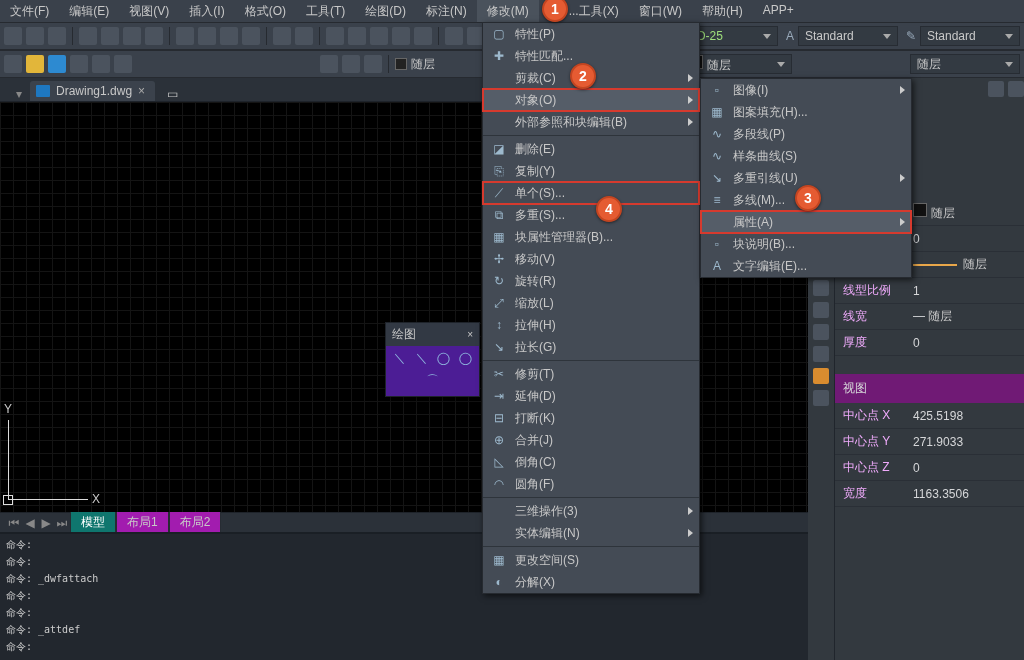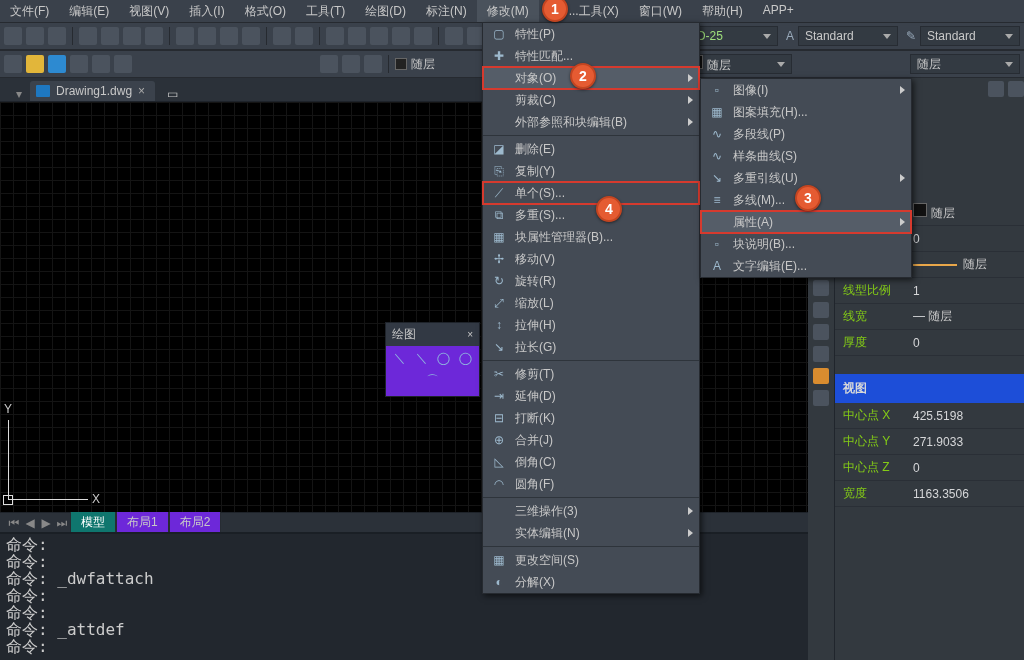--- a/index.html
+++ b/index.html
@@ -22,34 +22,34 @@
   .canvas{flex:1;background:#000;position:relative}
   .grid{position:absolute;inset:0;background-image:repeating-linear-gradient(to right,#141414 0 1px,transparent 1px 13px),repeating-linear-gradient(to bottom,#141414 0 1px,transparent 1px 13px)}
   .ucs{position:absolute;left:8px;bottom:12px;color:#ddd;font-size:11px}
   .ucs .yaxis{position:absolute;left:0;bottom:0;width:1px;height:80px;background:#ddd}
   .ucs .xaxis{position:absolute;left:0;bottom:0;width:80px;height:1px;background:#ddd}
   .ucs .ylab{position:absolute;left:-4px;bottom:84px}
   .ucs .xlab{position:absolute;left:84px;bottom:-6px}
   .ucs .box{position:absolute;left:-5px;bottom:-5px;width:10px;height:10px;border:1px solid #ddd}
   .layout-tabs{height:20px;display:flex;align-items:center;padding-left:6px;gap:0;background:#2b3139;border-top:1px solid #1e232a}
   .layout-tabs .navbtn{width:16px;text-align:center;color:#888}
-  .layout-tabs .ltab{padding:2px 10px;background:#6d28d9;border:1px solid #272c33}
+  .layout-tabs .ltab{padding:2px 10px;background:#a21caf;border:1px solid #272c33}
   .layout-tabs .ltab.active{background:#0f766e;color:#fff}
   .cmdwin{height:128px;background:#22272e;border-top:2px solid #1a1f25;padding:2px 6px;overflow:hidden}
-  .cmdwin .line{font-family:Consolas,monospace;font-size:16px;line-height:17px;color:#ccc;white-space:pre}
+  .cmdwin .line{font-family:Consolas,monospace;font-size:10px;line-height:17px;color:#ccc;white-space:pre}
   .rpanel{width:26px;background:#33393f;display:flex;flex-direction:column;align-items:center;padding-top:4px;gap:6px}
   .rpanel .ricon{width:16px;height:16px;background:#4b535e;border-radius:2px}
   .proppanel{width:190px;background:#33393f;border-left:1px solid #20252c;display:flex;flex-direction:column}
   .proprow{display:flex;height:26px;align-items:center;border-bottom:1px solid #2a2f36;padding:0 8px}
-  .proprow .k{width:70px;color:#84cc16}
+  .proprow .k{width:70px;color:#f0abfc}
   .proprow .v{flex:1;color:#d6d7d9}
-  .propsec{padding:6px 8px;color:#d6d7d9;font-weight:bold;background:#1d4ed8}
+  .propsec{padding:6px 8px;color:#d6d7d9;font-weight:normal;background:#701a75}
   .line-samp{display:inline-block;width:44px;border-top:2px solid #e9a74a;margin-right:6px;vertical-align:middle}
   
-  .palette{position:absolute;left:385px;top:220px;width:95px;background:#6d28d9;border:1px solid #1e232a;box-shadow:0 2px 6px rgba(0,0,0,.5)}
+  .palette{position:absolute;left:385px;top:220px;width:95px;background:#4c1d95;border:1px solid #1e232a;box-shadow:0 2px 6px rgba(0,0,0,.5)}
   .palette .title{background:#323944;padding:3px 6px;font-size:11px;display:flex;justify-content:space-between;align-items:center}
   .palette .body{padding:4px 2px 8px;display:flex;gap:6px;flex-wrap:wrap;justify-content:center}
   .palette .picon{width:16px;height:16px;display:flex;align-items:center;justify-content:center;color:#8fb7df}
   
   .menu{position:absolute;background:#444b55;border:1px solid #262a30;box-shadow:2px 2px 6px rgba(0,0,0,.6);min-width:210px}
   .menu .row{display:flex;align-items:center;height:22px;padding:0 16px 0 8px;gap:8px;position:relative}
   .menu .row .micon{width:16px;height:16px;display:flex;align-items:center;justify-content:center;color:#9db9cd;font-size:12px}
   .menu .row .subarr{position:absolute;right:6px;border-top:4px solid transparent;border-bottom:4px solid transparent;border-left:5px solid #ccc}
   .menu .sep{height:1px;background:#2e343b;margin:2px 0}
   .menu .row.hl{background:#555d68}
@@ -288,28 +288,28 @@
 
 <div class="menu" id="menu1" style="left:482px;top:22px;width:218px">
     <div class="row">
       <span class="micon">▢</span>
       <span>特性(P)</span>
     </div>
     <div class="row">
       <span class="micon">✚</span>
       <span>特性匹配...</span>
     </div>
+    <div class="row">
+      <span class="micon"></span>
+      <span>剪裁(C)</span>
+      <span class="subarr"></span>
+    </div>
     <div class="row hl redbox">
       <span class="micon"></span>
       <span>对象(O)</span>
-      <span class="subarr"></span>
-    </div>
-    <div class="row">
-      <span class="micon"></span>
-      <span>剪裁(C)</span>
       <span class="subarr"></span>
     </div>
     <div class="row">
       <span class="micon"></span>
       <span>外部参照和块编辑(B)</span>
       <span class="subarr"></span>
     </div>
     <div class="sep"></div>
     <div class="row">
       <span class="micon">◪</span>

